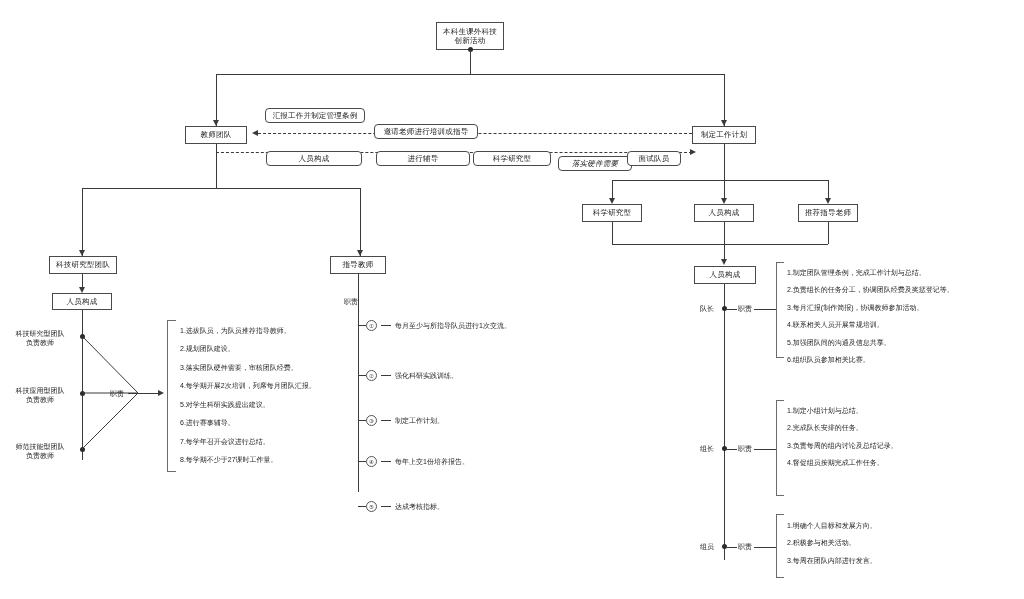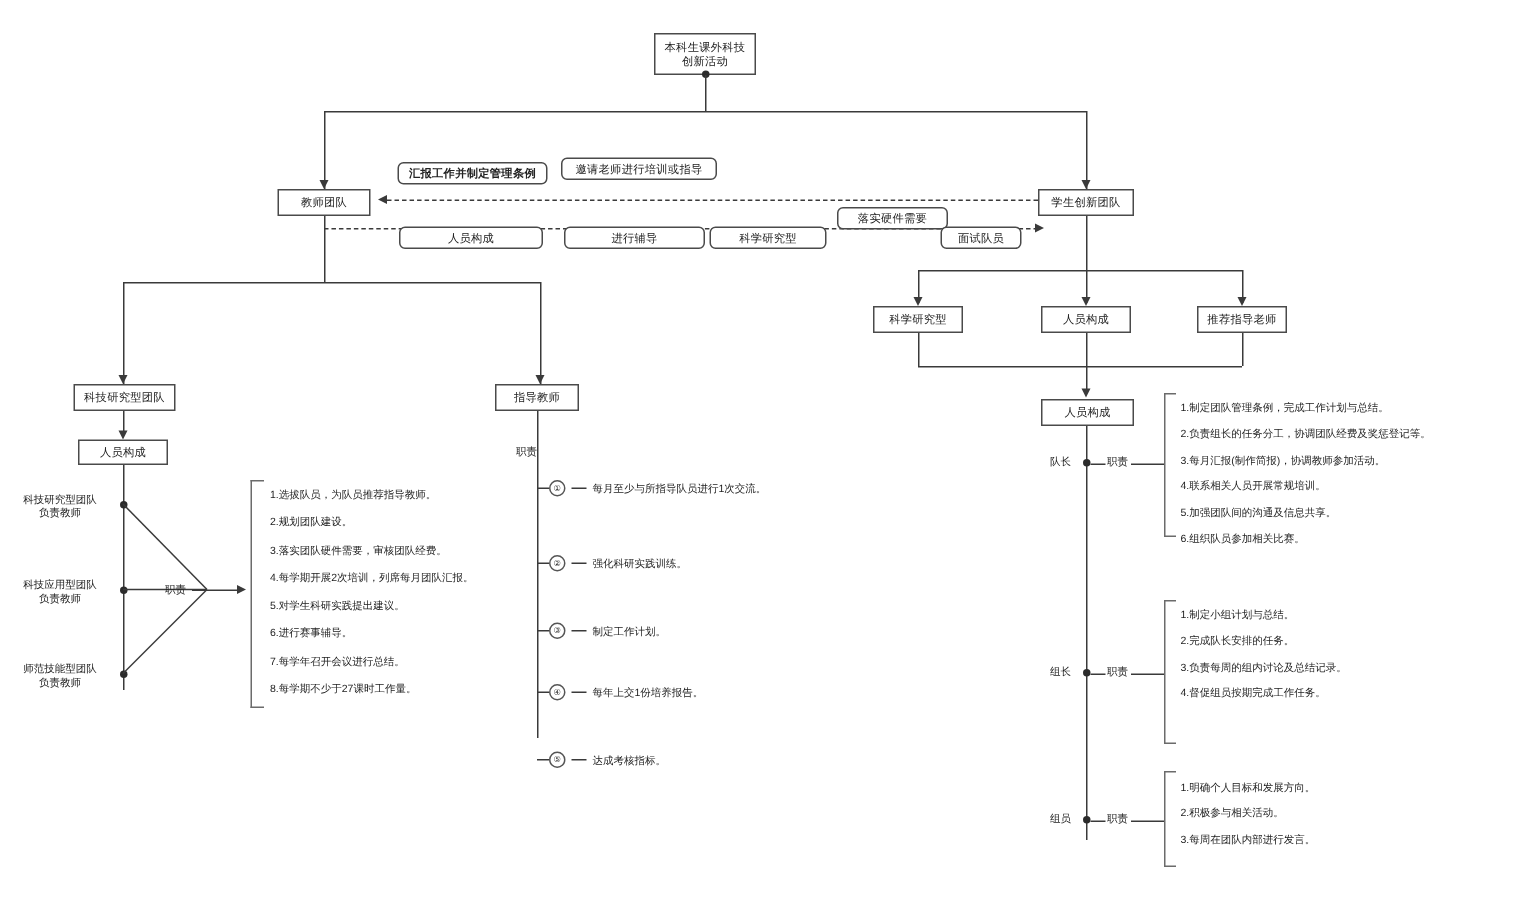--- a/index.html
+++ b/index.html
@@ -120,46 +120,46 @@
   <div class="ln v" style="left:216px;top:74px;height:52px;"></div>
   <div class="ln v" style="left:724px;top:74px;height:52px;"></div>
   <div class="arrow-down" style="left:212.5px;top:120px;"></div>
   <div class="arrow-down" style="left:720.5px;top:120px;"></div>
 
   <div class="node" style="left:185px;top:126px;width:62px;height:18px;">
     <span>教师团队</span>
   </div>
 
   <div class="node" style="left:692px;top:126px;width:64px;height:18px;">
-    <span>学生创新团队</span>
+    <span>制定工作计划</span>
   </div>
 
   <div class="dash-h" style="left:258px;top:133px;width:434px;"></div>
   <div class="arrow-left-hollow" style="left:252px;top:129.5px;"></div>
 
   <div class="dash-h" style="left:216px;top:152px;width:476px;"></div>
   <div class="arrow-right-hollow" style="left:690px;top:148.5px;"></div>
 
-  <div class="node rounded" style="left:265px;top:108px;width:100px;height:15px;font-weight:bold;">
+  <div class="node rounded" style="left:265px;top:108px;width:100px;height:15px;">
     <span>汇报工作并制定管理条例</span>
   </div>
-  <div class="node rounded" style="left:374px;top:105px;width:104px;height:15px;">
+  <div class="node rounded" style="left:374px;top:124px;width:104px;height:15px;">
     <span>邀请老师进行培训或指导</span>
   </div>
 
   <div class="node rounded" style="left:266px;top:151px;width:96px;height:15px;">
     <span>人员构成</span>
   </div>
   <div class="node rounded" style="left:376px;top:151px;width:94px;height:15px;">
     <span>进行辅导</span>
   </div>
   <div class="node rounded" style="left:473px;top:151px;width:78px;height:15px;">
     <span>科学研究型</span>
   </div>
-  <div class="node rounded" style="left:558px;top:138px;width:74px;height:15px;">
+  <div class="node rounded" style="left:558px;top:156px;width:74px;height:15px;font-style:italic;">
     <span>落实硬件需要</span>
   </div>
   <div class="node rounded" style="left:627px;top:151px;width:54px;height:15px;">
     <span>面试队员</span>
   </div>
 
   <div class="ln v" style="left:216px;top:144px;height:44px;"></div>
   <div class="ln h" style="left:82px;top:188px;width:278px;"></div>
   <div class="ln v" style="left:82px;top:188px;height:68px;"></div>
   <div class="ln v" style="left:360px;top:188px;height:68px;"></div>

